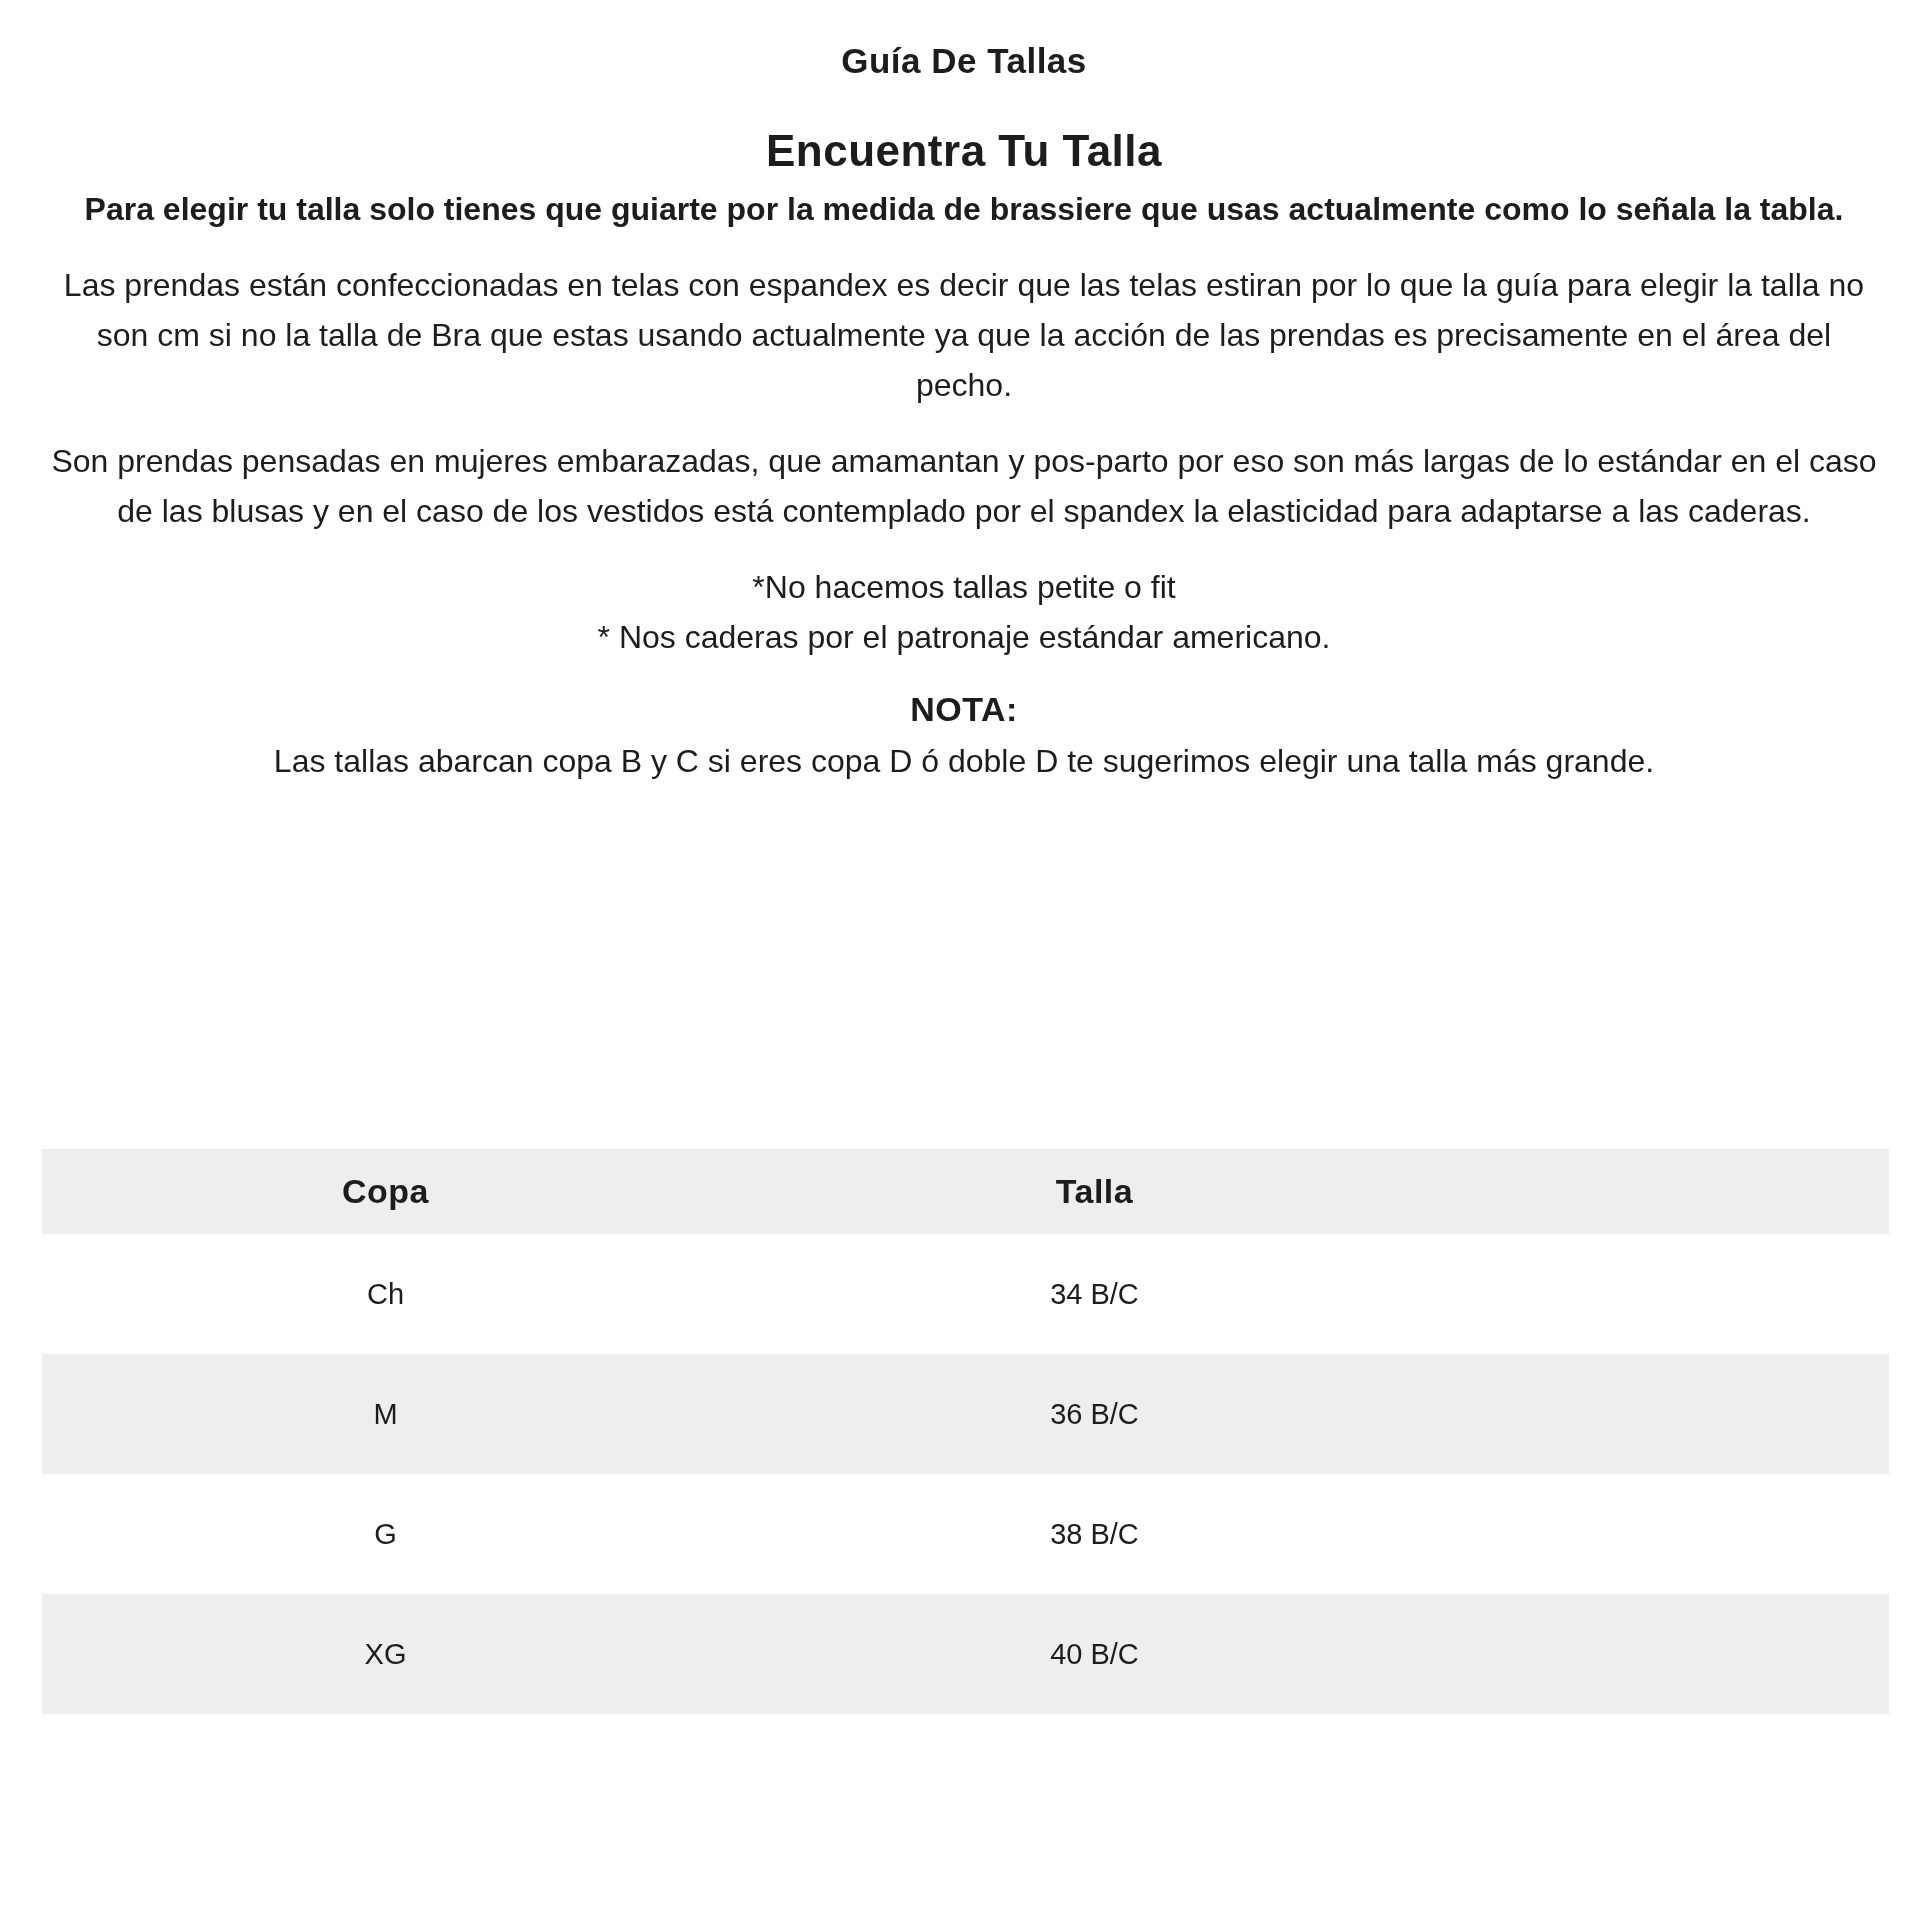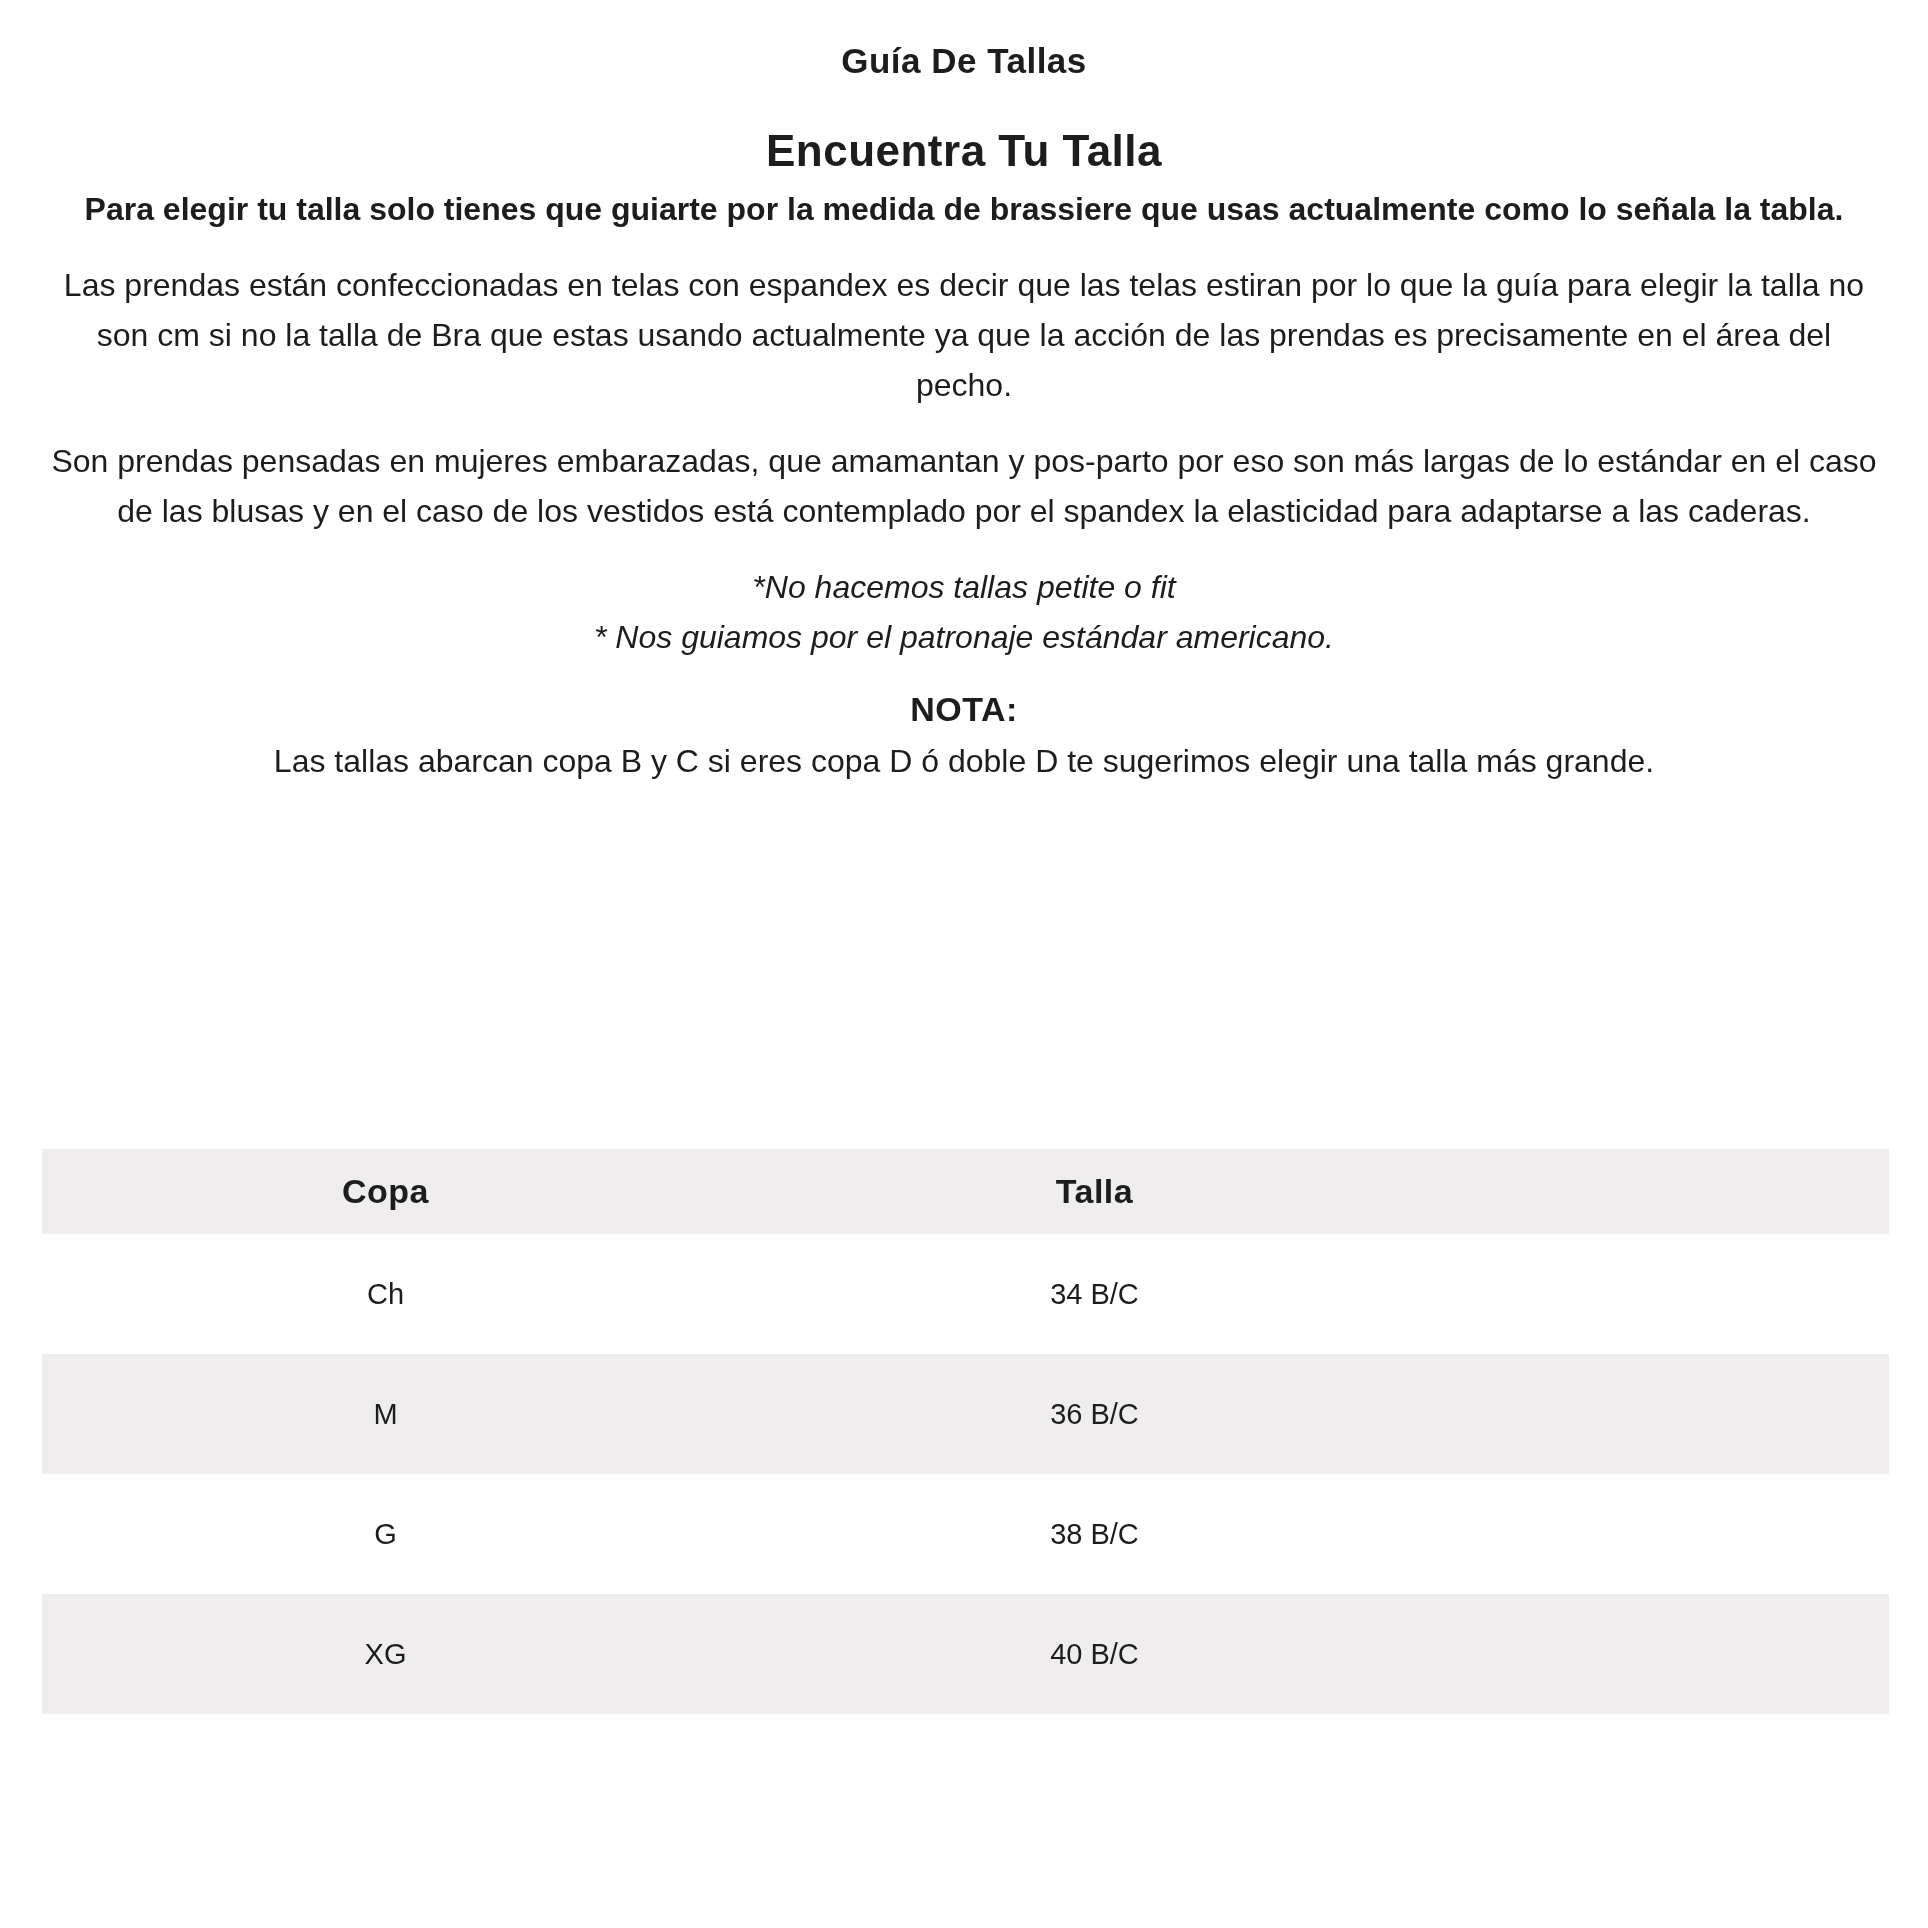--- a/index.html
+++ b/index.html
@@ -41,21 +41,20 @@
     text-align:center;
     font-weight:400;
   }
   .para.first{margin-top:11px;font-weight:bold;}
   .disclaimers{margin:26px auto 0 auto;max-width:1836px;}
   .disclaimers p{
     margin:0;
     font-size:32px;
     line-height:50px;
     text-align:center;
-    font-style:italic;
   }
   .note-label{
     margin:24.5px 0 0 0;
     font-size:34px;
     line-height:45px;
     font-weight:700;
     text-align:center;
     letter-spacing:0.5px;
   }
   .note-text{
@@ -102,21 +101,21 @@
   <h2 class="section-heading">Encuentra Tu Talla</h2>
 
   <p class="para first">Para elegir tu talla solo tienes que guiarte por la medida de brassiere que usas actualmente como lo señala la tabla.</p>
 
   <p class="para">Las prendas están confeccionadas en telas con espandex es decir que las telas estiran por lo que la guía para elegir la talla no son cm si no la talla de Bra que estas usando actualmente ya que la acción de las prendas es precisamente en el área del pecho.</p>
 
   <p class="para">Son prendas pensadas en mujeres embarazadas, que amamantan y pos-parto por eso son más largas de lo estándar en el caso de las blusas y en el caso de los vestidos está contemplado por el spandex la elasticidad para adaptarse a las caderas.</p>
 
   <div class="disclaimers">
     <p>*No hacemos tallas petite o fit</p>
-    <p>* Nos guiamos por el patronaje estándar americano.</p>
+    <p>* Nos caderas por el patronaje estándar americano.</p>
   </div>
 
   <h3 class="note-label">NOTA:</h3>
 
   <p class="note-text">Las tallas abarcan copa B y C si eres copa D ó doble D te sugerimos elegir una talla más grande.</p>
 
   <section class="size-table">
 
     <div class="tr header">
       <div class="cell c1">Copa</div>

